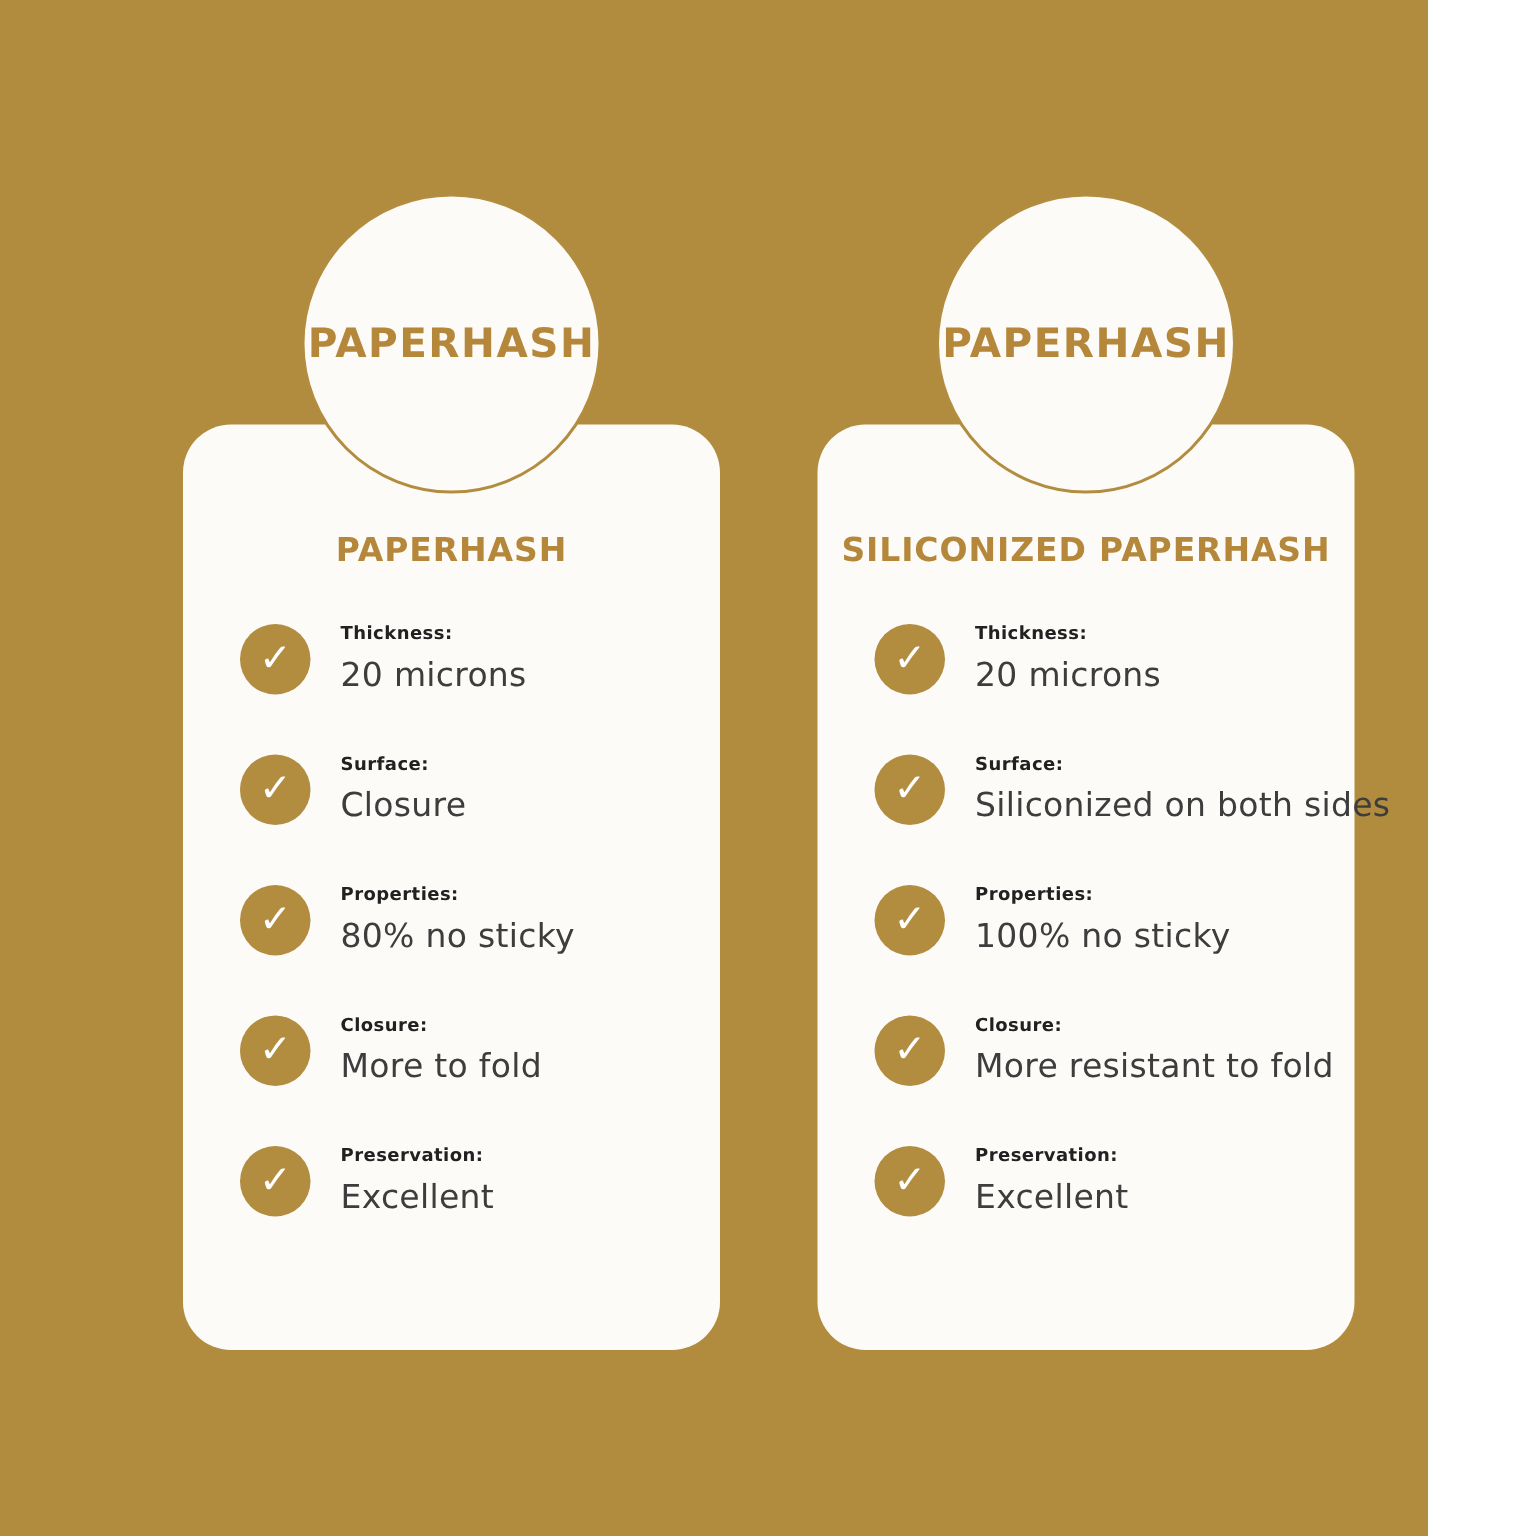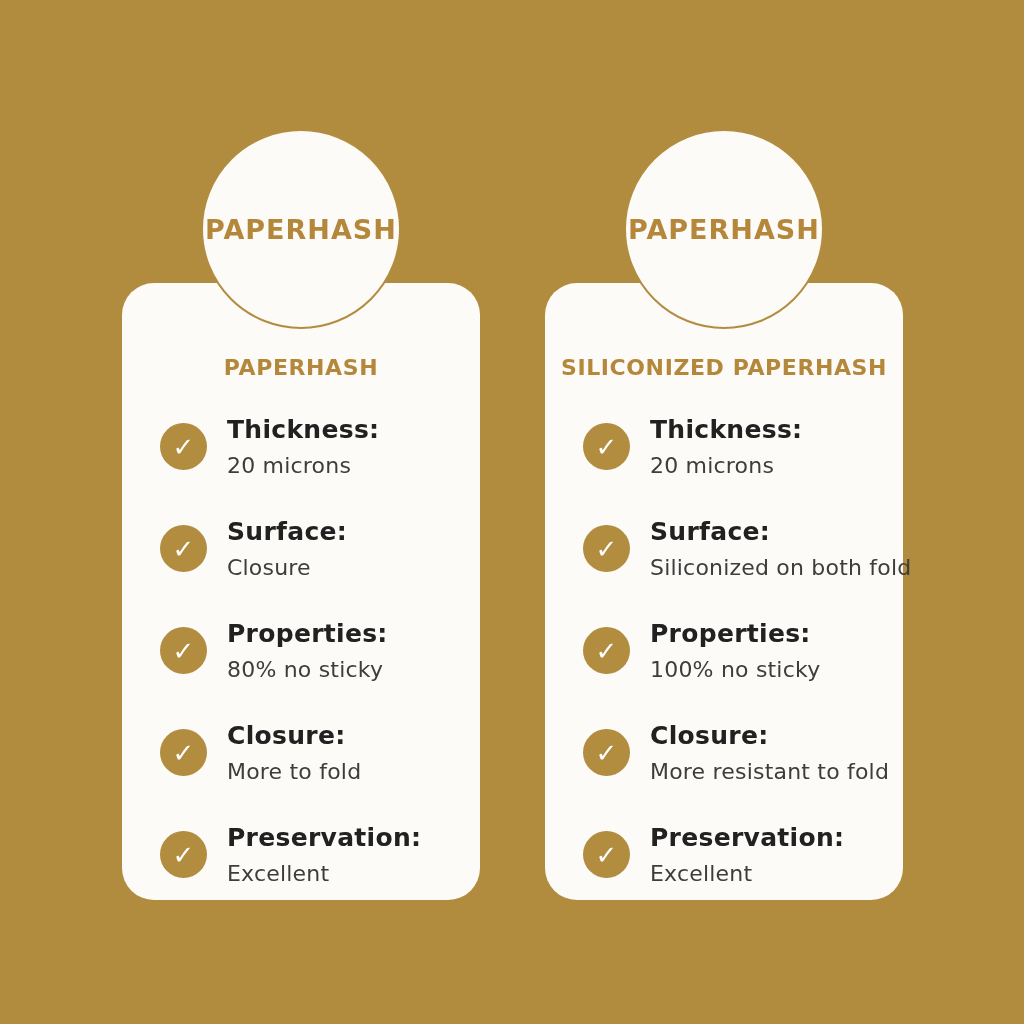--- a/index.html
+++ b/index.html
@@ -11,21 +11,21 @@
     --value-color: #3D3D3D;
     --check-color: #FFFFFF;
   }
   * { box-sizing: border-box; }
   body {
     margin: 0;
     font-family: "DejaVu Sans", "Liberation Sans", sans-serif;
   }
   .canvas {
     position: relative;
-    width: 1024px;
+    width: 952px;
     height: 1024px;
     background: var(--gold-bg, #B28C3E);
     overflow: hidden;
   }
   .card {
     position: absolute;
     top: 283px;
     width: 358px;
     height: 617px;
     background: var(--card-bg, #FCFBF8);
@@ -90,21 +90,21 @@
     font-size: 26px;
     font-weight: bold;
     line-height: 1;
   }
   .texts {
     display: flex;
     flex-direction: column;
     gap: 9px;
   }
   .label {
-    font-size: 25px;
+    font-size: 12px;
     font-weight: bold;
     color: var(--label-color, #212121);
     letter-spacing: 0.3px;
   }
   .value {
     font-size: 22px;
     color: var(--value-color, #3D3D3D);
     letter-spacing: 0.2px;
     white-space: nowrap;
   }
@@ -168,21 +168,21 @@
         <span class="check">✓</span>
         <div class="texts">
           <span class="label">Thickness:</span>
           <span class="value">20 microns</span>
         </div>
       </li>
       <li class="item">
         <span class="check">✓</span>
         <div class="texts">
           <span class="label">Surface:</span>
-          <span class="value">Siliconized on both fold</span>
+          <span class="value">Siliconized on both sides</span>
         </div>
       </li>
       <li class="item">
         <span class="check">✓</span>
         <div class="texts">
           <span class="label">Properties:</span>
           <span class="value">100% no sticky</span>
         </div>
       </li>
       <li class="item">

